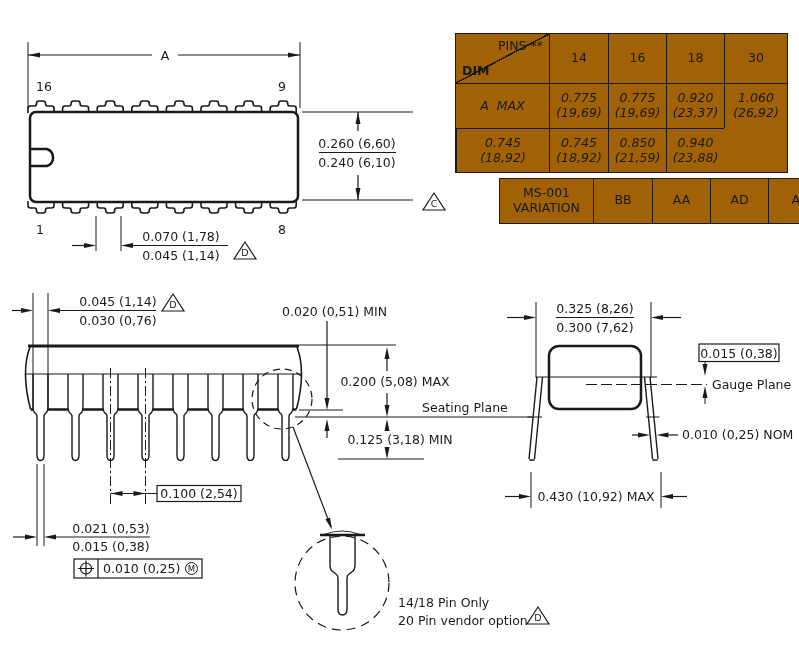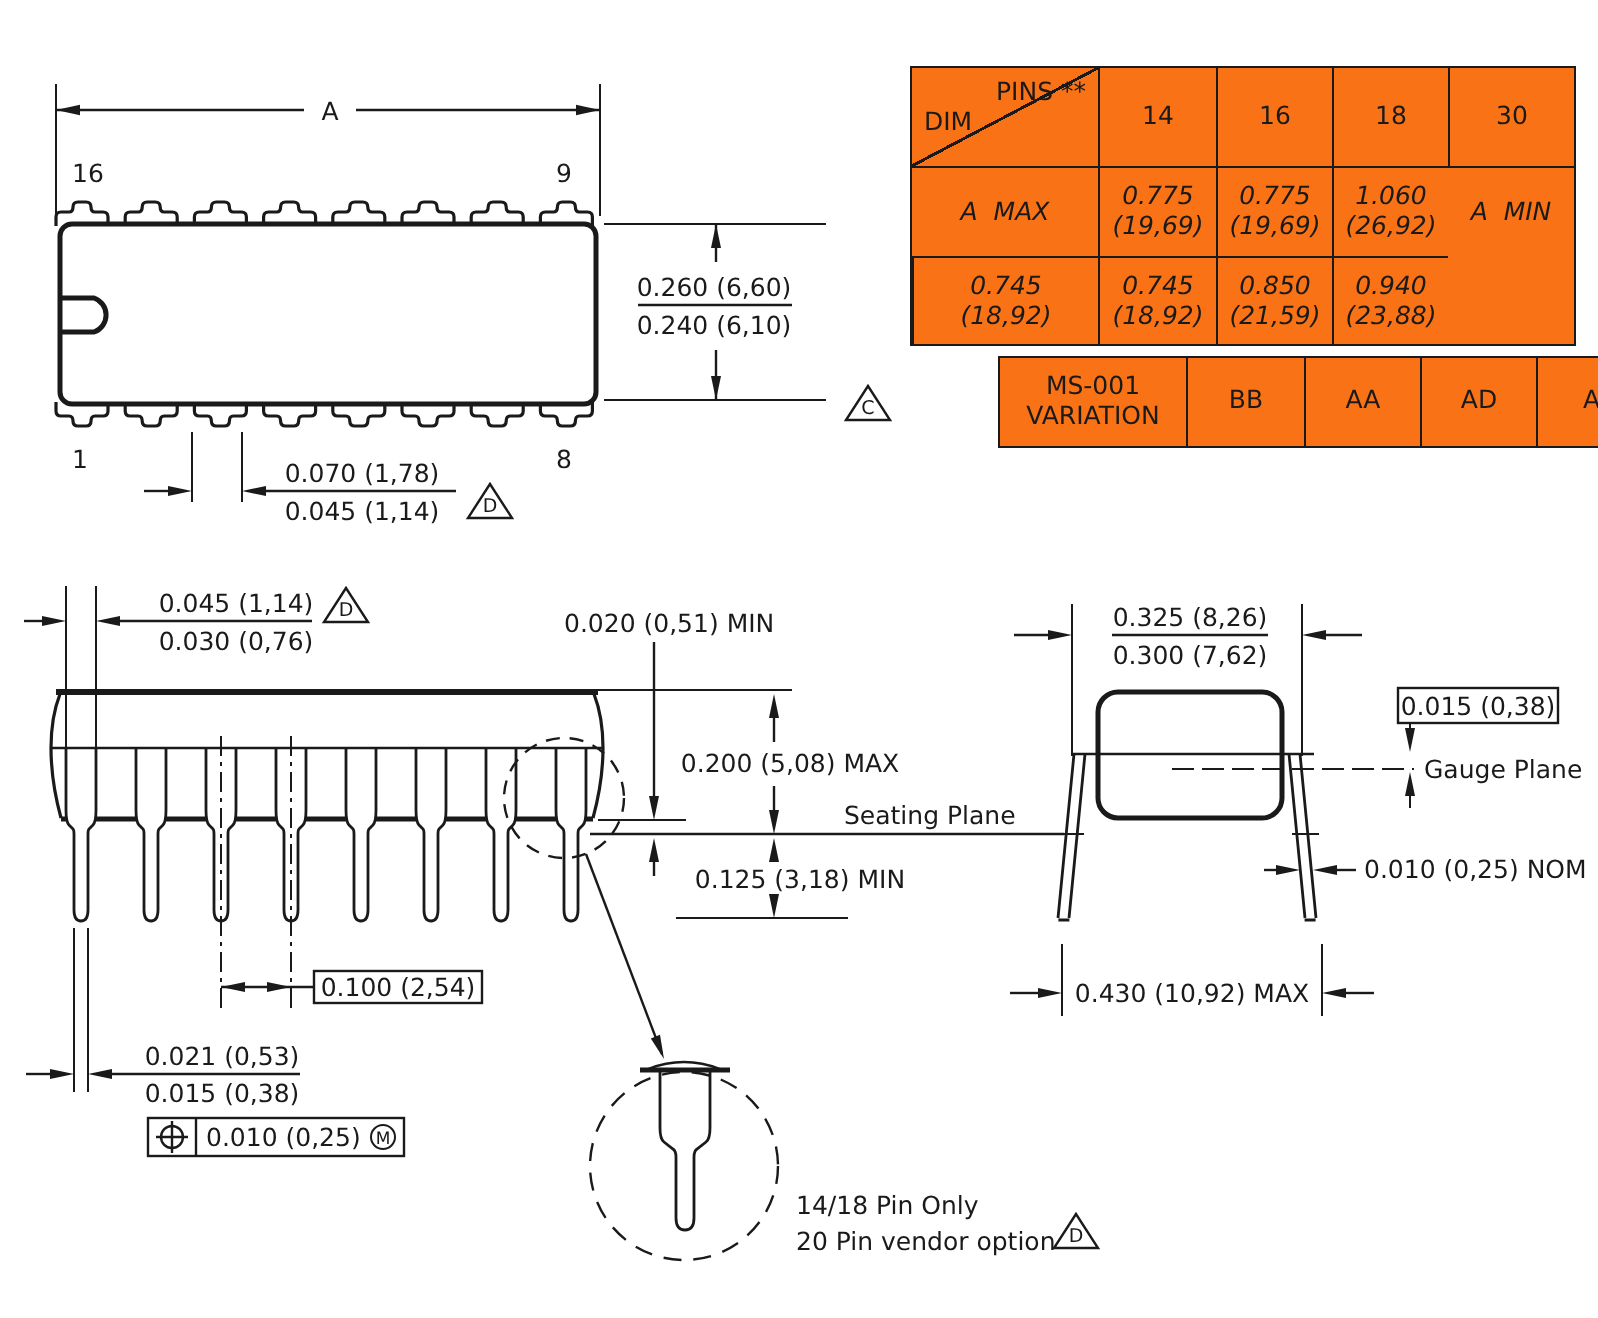--- a/index.html
+++ b/index.html
@@ -7,29 +7,29 @@
          font-family:"DejaVu Sans",sans-serif;color:#1a1a1a;}
   svg{position:absolute;left:0;top:0;}
   svg text{fill:#1a1a1a;font-family:"DejaVu Sans",sans-serif;font-size:12.5px;}
   svg .sm{font-size:9.5px;}
   .ln{stroke:#1a1a1a;fill:none;}
   .w1{stroke-width:1;} .w12{stroke-width:1.2;} .w14{stroke-width:1.4;}
   .w16{stroke-width:1.6;} .w25{stroke-width:2.5;} .w3{stroke-width:3;}
   .ah{fill:#1a1a1a;stroke:none;}
   
   .tbl{position:absolute;box-sizing:border-box;border:1.5px solid #1a1a1a;display:grid;
-       grid-template-columns:93px 59px 58px 58px 1fr;background:#f97316;font-size:12.5px;}
+       grid-template-columns:93px 59px 58px 58px 1fr;background:#a16207;font-size:12.5px;}
   .tbl .c{box-sizing:border-box;display:flex;align-items:center;justify-content:center;
           flex-direction:column;line-height:1.18;}
   .tbl .bl{border-left:1.3px solid #1a1a1a;} .tbl .bt{border-top:1.3px solid #1a1a1a;font-style:italic;}
   .corner{position:relative;background-image:linear-gradient(to bottom right,
           transparent calc(50% - 0.8px),#1a1a1a calc(50% - 0.8px),
           #1a1a1a calc(50% + 0.7px),transparent calc(50% + 0.7px));}
   .corner .tr{position:absolute;top:5px;right:6px;}
-  .corner .bl2{position:absolute;bottom:14px;left:6px;}
+  .corner .bl2{position:absolute;bottom:4px;left:6px;font-weight:bold;}
   .pre{white-space:pre;}
 </style>
 </head>
 <body>
 
 <div id="stage">
 
 <svg width="799" height="659" viewBox="0 0 799 659">
   <defs>
     <path id="bump" d="M-13 0 V-4.5 Q-13 -7 -10.5 -7 H-6.5 Q-4.5 -7 -4.5 -9.5 Q-4.5 -12 -2 -12 H2 Q4.5 -12 4.5 -9.5 Q4.5 -7 6.5 -7 H10.5 Q13 -7 13 -4.5 V0"></path>
@@ -281,25 +281,28 @@
   <div class="c bt pre">A  MAX</div>
   <div class="c bt bl">
     <span>0.775</span>
     <span>(19,69)</span>
   </div>
   <div class="c bt bl">
     <span>0.775</span>
     <span>(19,69)</span>
   </div>
   <div class="c bt bl">
+    <span>0.920</span>
+    <span>(23,37)</span>
+  </div>
+  <div class="c bt bl">
     <span>1.060</span>
     <span>(26,92)</span>
   </div>
 
-  <div class="c bt pre">A  MIN</div>
   <div class="c bt bl">
     <span>0.745</span>
     <span>(18,92)</span>
   </div>
   <div class="c bt bl">
     <span>0.745</span>
     <span>(18,92)</span>
   </div>
   <div class="c bt bl">
     <span>0.850</span>

